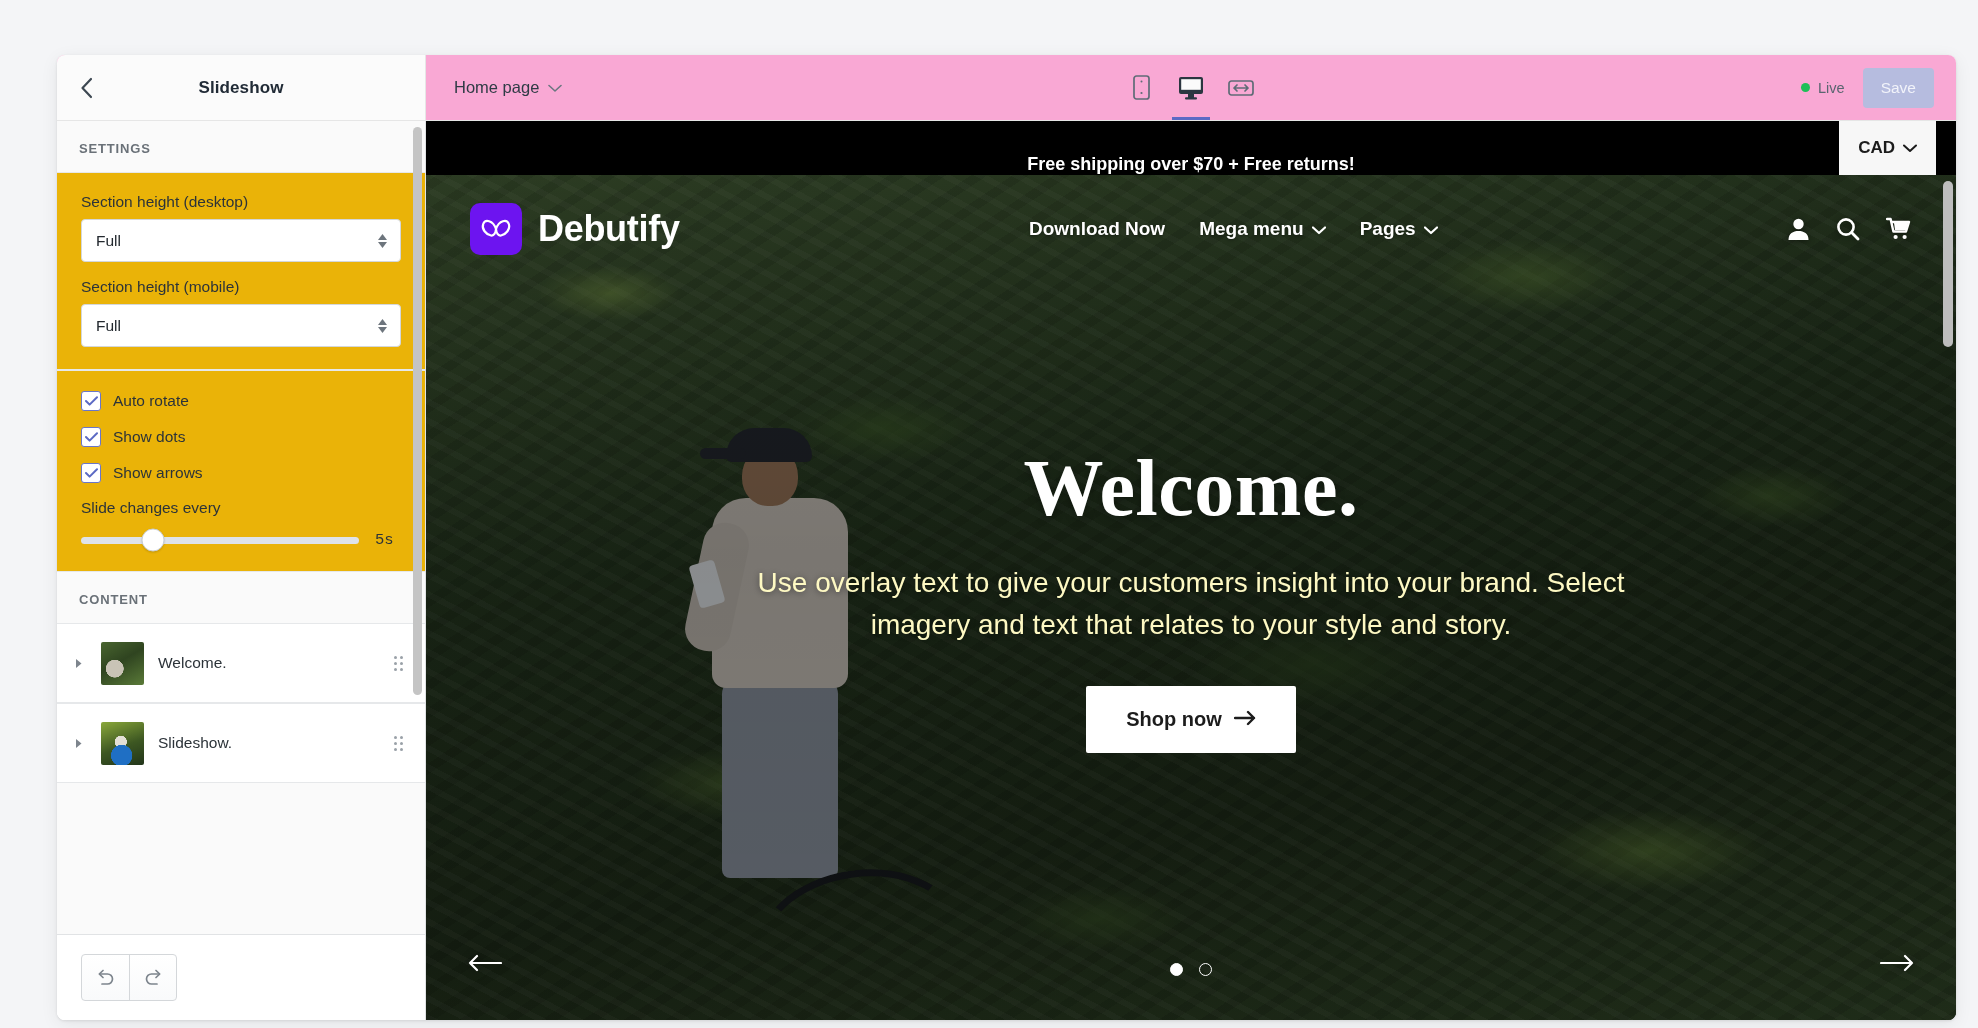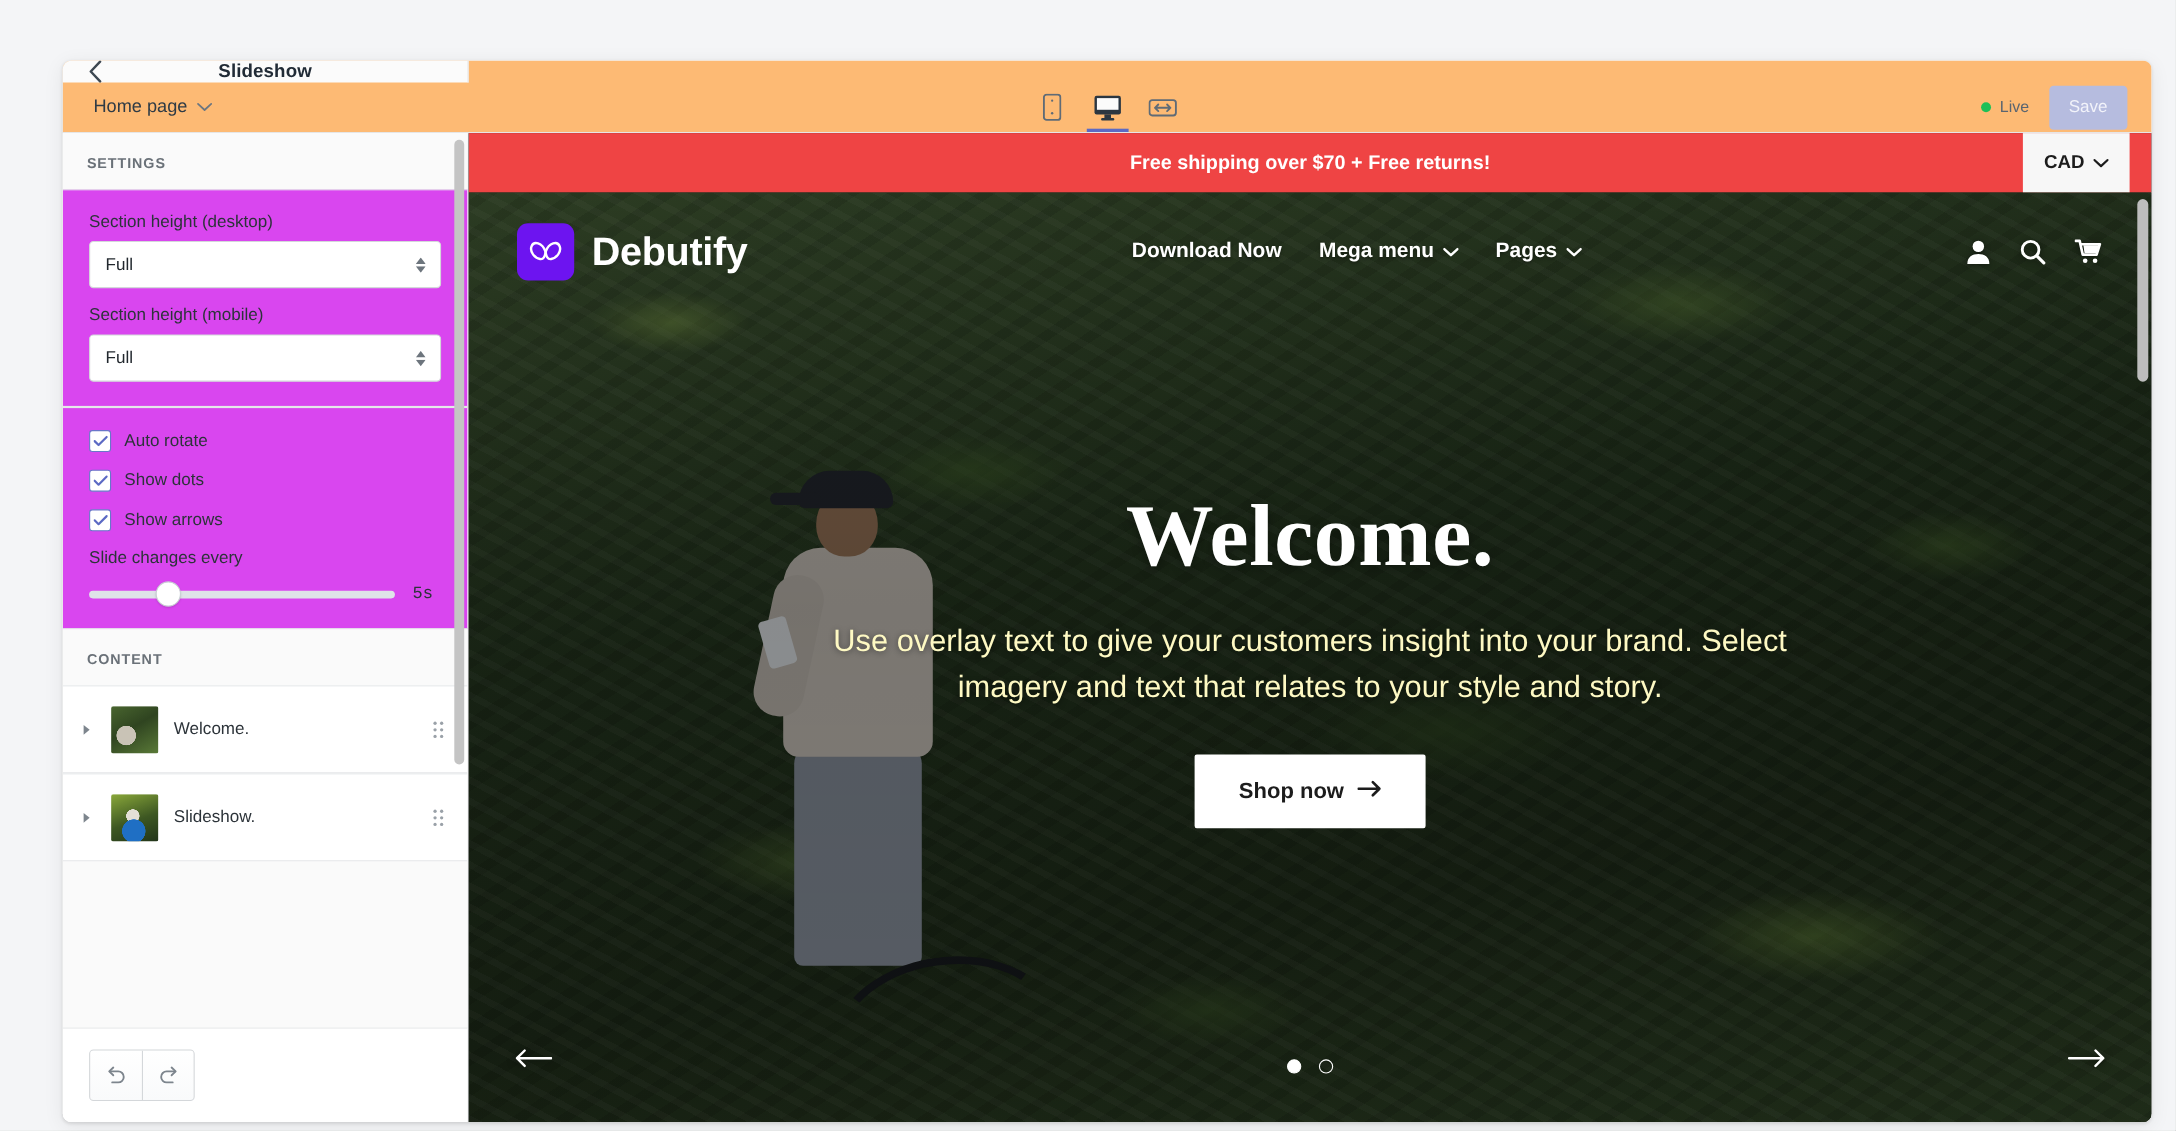--- a/index.html
+++ b/index.html
@@ -20,25 +20,24 @@
     box-shadow: 0 1px 3px rgba(0,0,0,.10), 0 4px 18px rgba(0,0,0,.07);
     overflow: hidden;
     display: flex;
     flex-direction: column;
   }
 
   
   #topbar {
     height: 66px;
     min-height: 66px;
-    background: #fdba74;
+    background: #f9a8d4;
     display: flex;
     align-items: stretch;
     border-bottom: 1px solid #e6e6e6;
-    flex-direction: column;
   }
   .tb-left {
     width: 369px;
     min-width: 369px;
     display: flex;
     align-items: center;
     justify-content: center;
     position: relative;
     background: #fbfbfb;
     border-right: 1px solid #e6e6e6;
@@ -160,21 +159,21 @@
   }
   .sb-section-head {
     background: #fafafa;
     padding: 20px 22px 16px 22px;
     font-size: 13px;
     font-weight: 700;
     letter-spacing: .85px;
     color: #6a7178;
   }
   .sb-card {
-    background: #d946ef;
+    background: #eab308;
     border-top: 1px solid #e6e8ea;
     border-bottom: 1px solid #e6e8ea;
     padding: 20px 24px 22px 24px;
   }
   .field { margin-bottom: 16px; }
   .field:last-child { margin-bottom: 0; }
   .field-label {
     font-size: 15.5px;
     color: #2c3339;
     margin-bottom: 8px;
@@ -333,23 +332,23 @@
     min-width: 0;
     position: relative;
     background: #1d1d1d;
     overflow: hidden;
     display: flex;
     flex-direction: column;
   }
   #announce {
     height: 54px;
     min-height: 54px;
-    background: #ef4444;
-    display: flex;
-    align-items: center;
+    background: #000000;
+    display: flex;
+    align-items: flex-end;
     justify-content: center;
     position: relative;
     color: #fff;
     font-size: 18px;
     font-weight: 700;
   }
   #currency {
     position: absolute;
     right: 20px; top: 0; bottom: 0;
     background: #f7f7f7;

